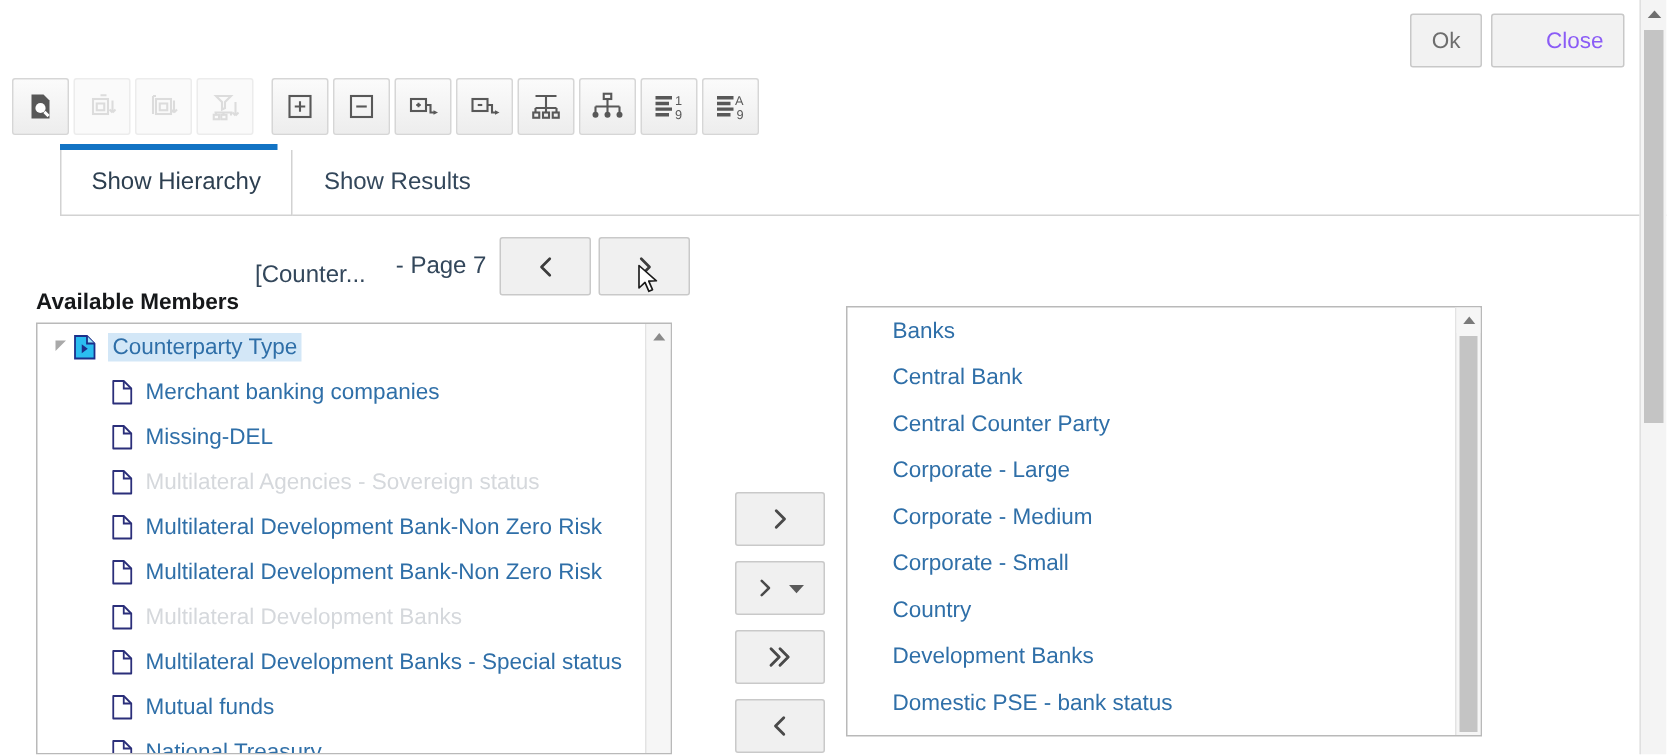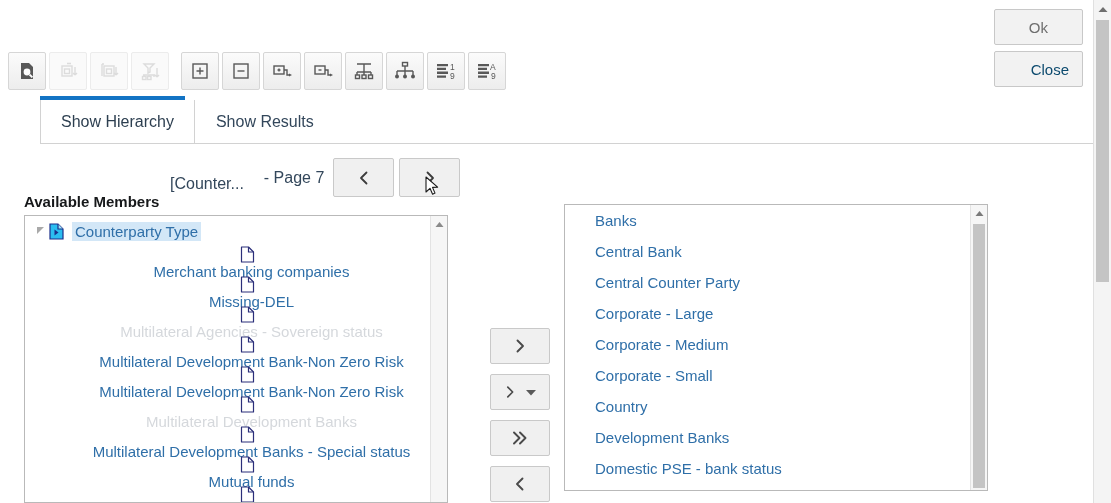--- a/index.html
+++ b/index.html
@@ -16,38 +16,37 @@
     width: 1111px; height: 503px;
     background: #ffffff;
   }
 
   
   .top-actions {
     position: absolute;
     top: 9px; right: 28px;
     display: flex;
     gap: 6px;
-    flex-direction: column;
   }
   .top-btn {
     min-width: 46px;
     height: 36px;
     padding: 0 13px;
     border: 1px solid #c8c8c8;
     background: #f2f2f2;
     border-radius: 2px;
     font-size: 15px;
     color: #6e6e6e;
     display: flex;
     align-items: center;
     justify-content: center;
     cursor: pointer;
     font-family: "Liberation Sans", sans-serif;
   }
-  .top-btn.enabled { color: #0c4a6e; padding-left: 36px; }
+  .top-btn.enabled { color: #8b5cf6; padding-left: 36px; }
 
   
   .toolbar {
     position: absolute;
     top: 52px; left: 8px;
     display: flex;
     align-items: center;
     gap: 3px;
   }
   .tb-btn {
@@ -214,21 +213,21 @@
     width: 15px; height: 30px;
     display: flex; align-items: center; justify-content: center;
     flex: 0 0 15px;
   }
   .tree-icon {
     width: 16px; height: 30px;
     display: flex; align-items: center; justify-content: center;
     flex: 0 0 16px;
     margin-right: 8px;
   }
-  .tree-row.child { padding-left: 48px; flex-direction: column; }
+  .tree-row.child { padding-left: 48px; }
   .tree-label { color: #2f6fa8; }
   .tree-row.root .tree-label {
     color: #2f6fa8;
     background: #d3e7f7;
     padding: 1px 3px;
   }
   .tree-row.dim .tree-label { color: #d5d8dc; }
 
   
   .sel-row {

